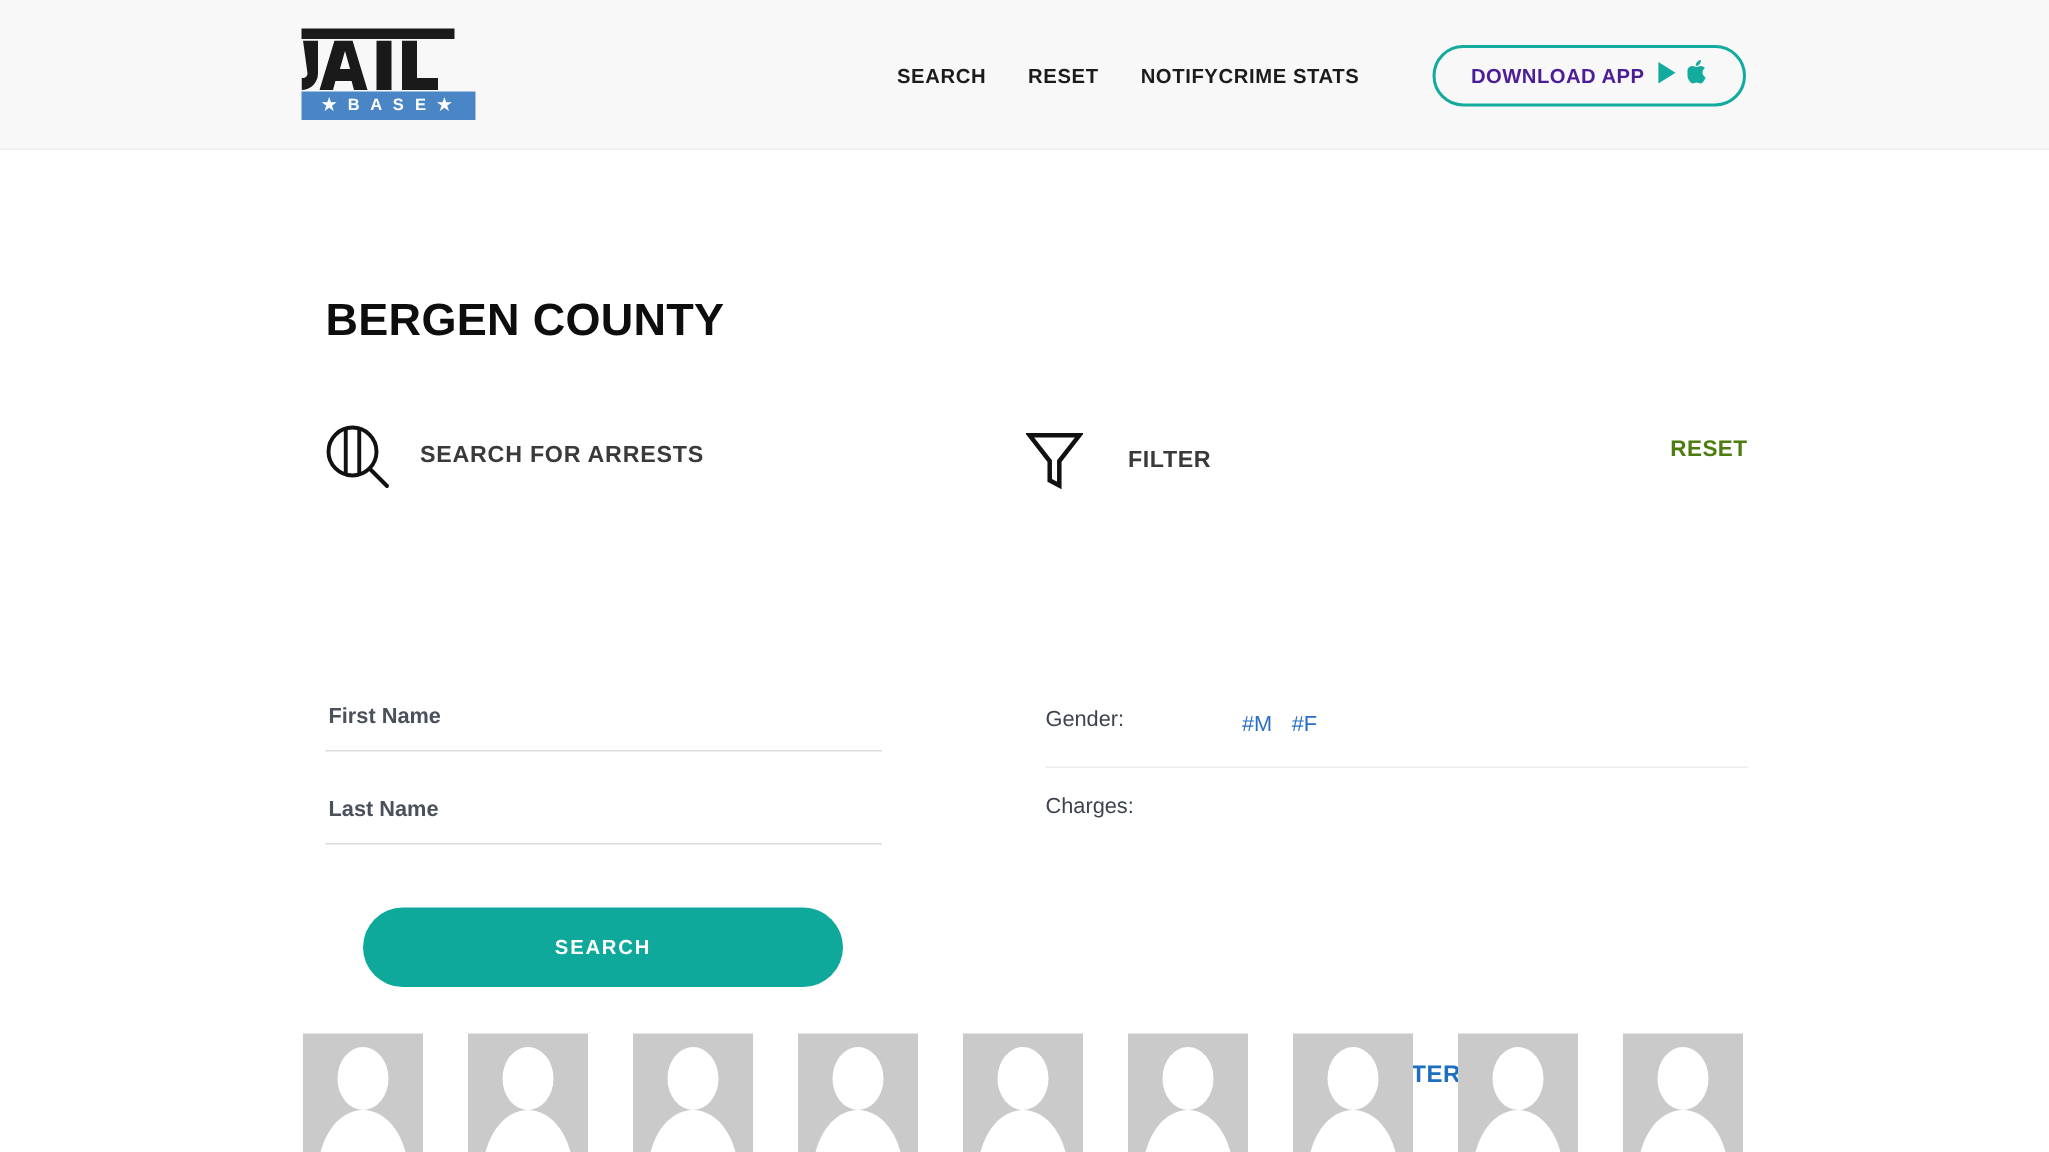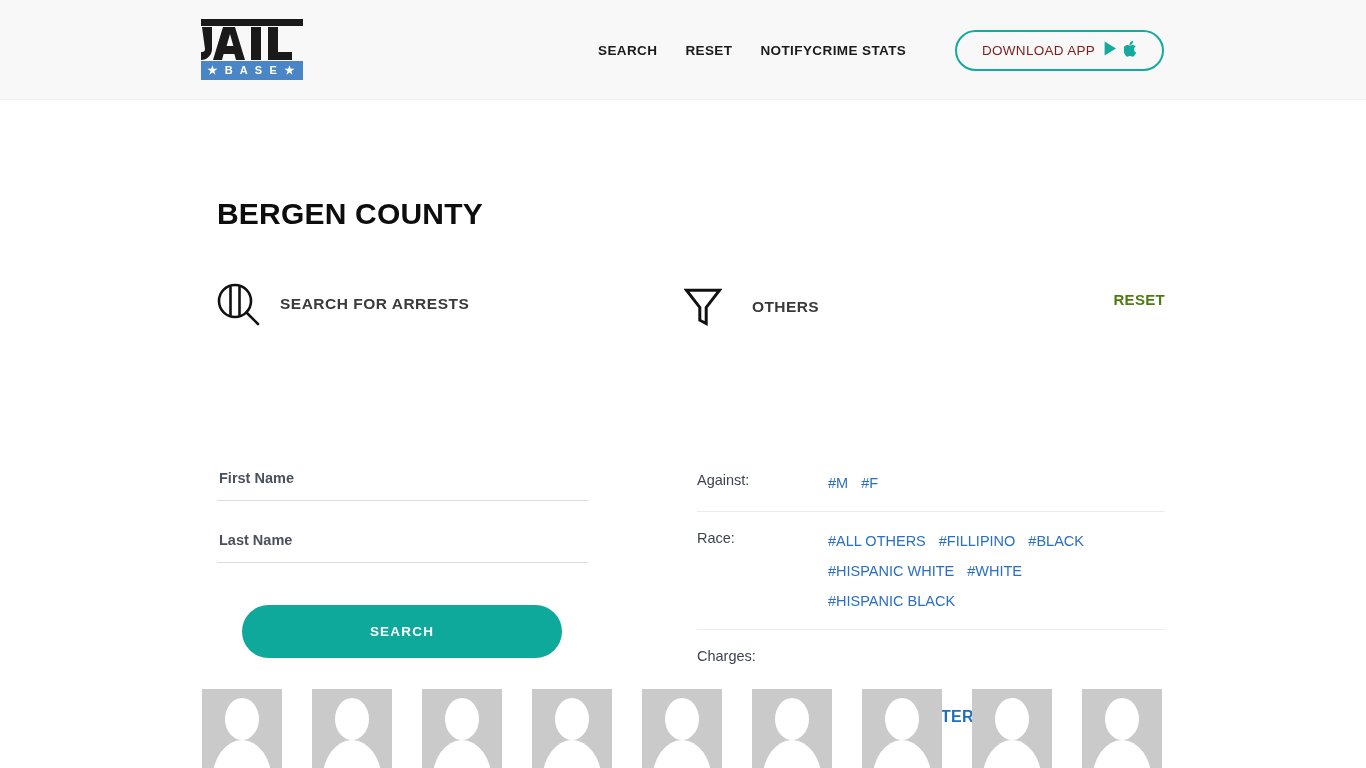--- a/index.html
+++ b/index.html
@@ -42,21 +42,21 @@
   }
   .logo-word {
     width: 102px;
     height: 33px;
     position: relative;
     display: block;
     margin-top: 1px;
   }
   .logo-word svg { display: block; }
   .logo-base {
-    width: 102px;
+    width: 116px;
     height: 19px;
     background: #4a86c5;
     display: flex;
     align-items: center;
     justify-content: center;
     margin-top: 1px;
   }
   .logo-base span {
     color: #ffffff;
     font-size: 11px;
@@ -99,23 +99,23 @@
     border: 2px solid #12ab9d;
     border-radius: 21px;
     background: transparent;
     display: flex;
     align-items: center;
     justify-content: center;
     gap: 9px;
     cursor: pointer;
   }
   .download-btn .dl-text {
-    color: #7f1d1d;
+    color: #4c1d95;
     font-size: 13.5px;
-    font-weight: normal;
+    font-weight: bold;
     letter-spacing: 0.3px;
     white-space: nowrap;
   }
   .dl-icons { display: flex; align-items: center; gap: 7px; }
 
   
   .page {
     position: relative;
     width: 1366px;
     height: 668px;
@@ -394,45 +394,34 @@
   </section>
 
   <section class="filter-panel">
 
     <div class="filter-head">
       <span class="filter-icon-wrap">
         <svg width="38" height="40" viewBox="0 0 38 40" xmlns="http://www.w3.org/2000/svg">
           <path d="M2.4 3.2 H35.6 L22.2 20.4 V36.6 L15.8 33.2 V20.4 Z" fill="none" stroke="#111111" stroke-width="3" stroke-linejoin="miter"></path>
         </svg>
       </span>
-      <span class="filter-title">OTHERS</span>
+      <span class="filter-title">FILTER</span>
       <a class="reset-link">RESET</a>
     </div>
 
     <div class="filter-rows">
 
       <div class="filter-row">
-        <div class="filter-label">Against:</div>
+        <div class="filter-label">Gender:</div>
         <div class="filter-tags">
           <a class="filter-tag">#M</a>
           <a class="filter-tag">#F</a>
         </div>
       </div>
 
-      <div class="filter-row">
-        <div class="filter-label">Race:</div>
-        <div class="filter-tags">
-          <a class="filter-tag">#ALL OTHERS</a>
-          <a class="filter-tag">#FILLIPINO</a>
-          <a class="filter-tag">#BLACK</a>
-          <a class="filter-tag">#HISPANIC WHITE</a>
-          <a class="filter-tag">#WHITE</a>
-          <a class="filter-tag">#HISPANIC BLACK</a>
-        </div>
-      </div>
 
       <div class="filter-row">
         <div class="filter-label">Charges:</div>
       </div>
 
     </div>
 
     <a class="more-filters">MORE FILTERS</a>
 
   </section>

